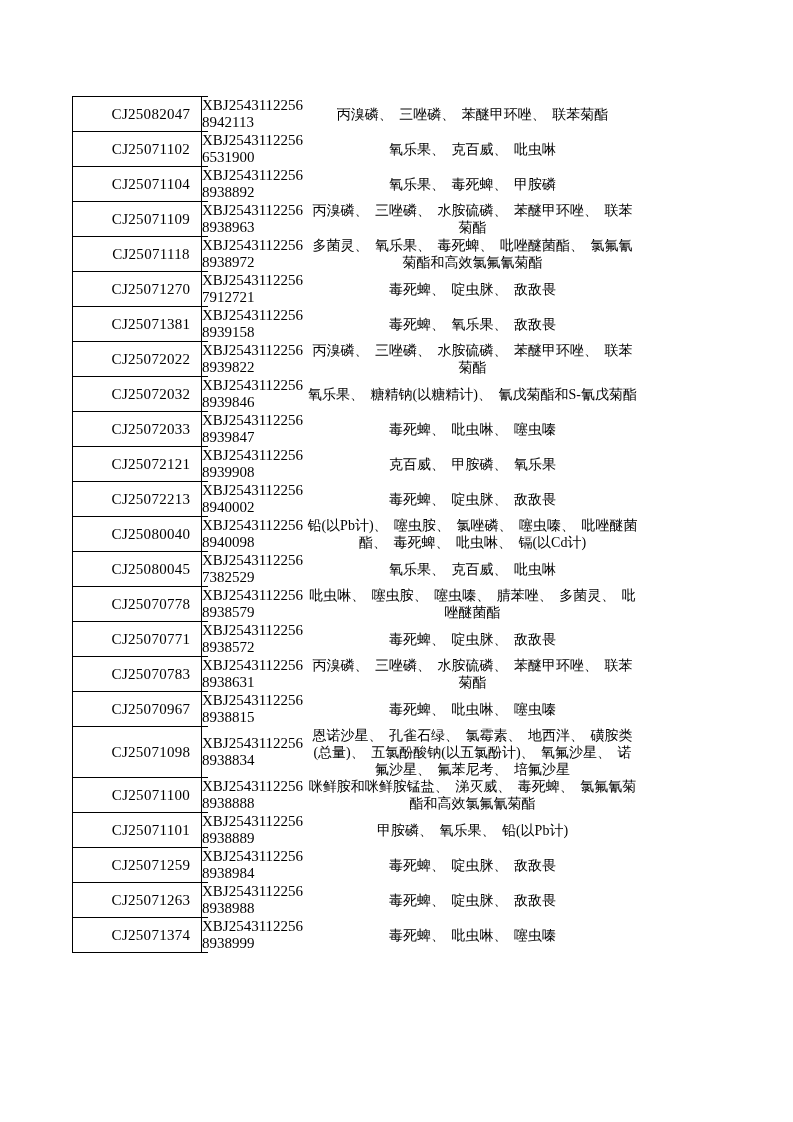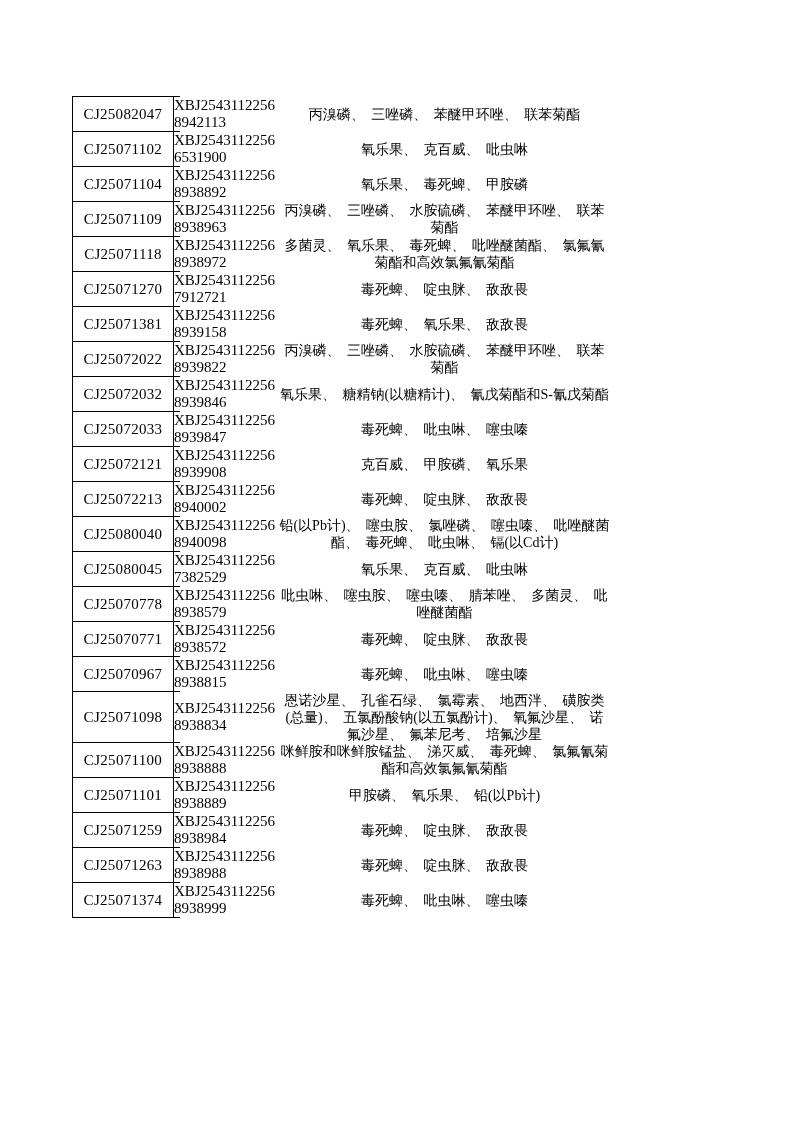--- a/index.html
+++ b/index.html
@@ -27,20 +27,21 @@
     font-size: 14px;
     line-height: 17px;
     color: #000000;
   }
   td.c1 {
     width: 100px;
     border: 1.5px solid #000000;
     text-align: center;
     font-size: 15px;
     letter-spacing: 0.3px;
+    padding-left: 28px;
   }
   td.c2 {
     width: 104px;
     position: relative;
     font-size: 15px;
     font-family: Liberation Serif, serif;
   }
   
   td.c2::before {
     content: "";
@@ -200,20 +201,28 @@
   </tr>
         <tr>
     <td class="c1">CJ25070771</td>
     <td class="c2">
       <span class="code-line">XBJ2543112256</span>
       <span class="code-line">8938572</span>
     </td>
     <td class="c3">毒死蜱、 啶虫脒、 敌敌畏</td>
   </tr>
         <tr>
+    <td class="c1">CJ25070783</td>
+    <td class="c2">
+      <span class="code-line">XBJ2543112256</span>
+      <span class="code-line">8938631</span>
+    </td>
+    <td class="c3">丙溴磷、 三唑磷、 水胺硫磷、 苯醚甲环唑、 联苯菊酯</td>
+  </tr>
+        <tr>
     <td class="c1">CJ25070967</td>
     <td class="c2">
       <span class="code-line">XBJ2543112256</span>
       <span class="code-line">8938815</span>
     </td>
     <td class="c3">毒死蜱、 吡虫啉、 噻虫嗪</td>
   </tr>
         <tr>
     <td class="c1">CJ25071098</td>
     <td class="c2">

